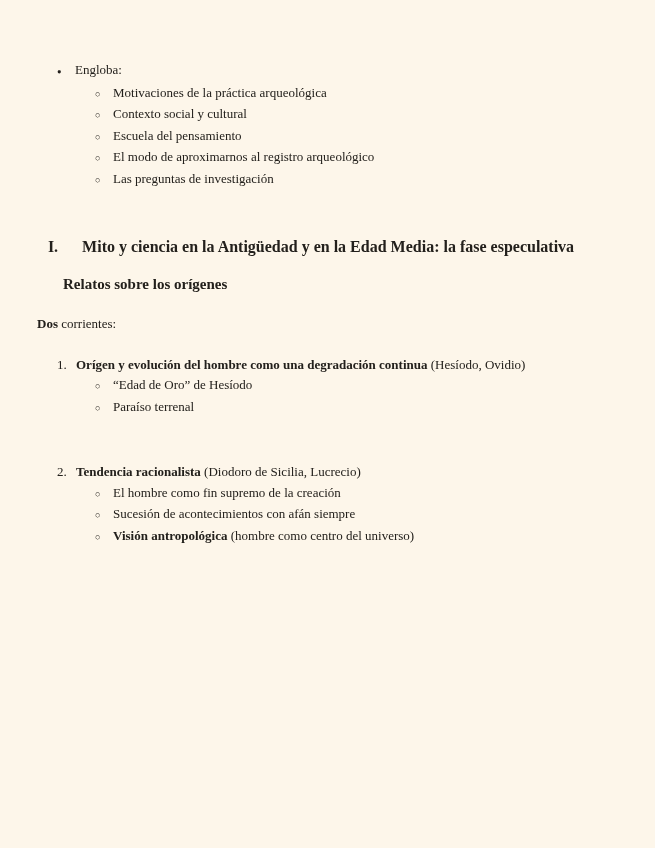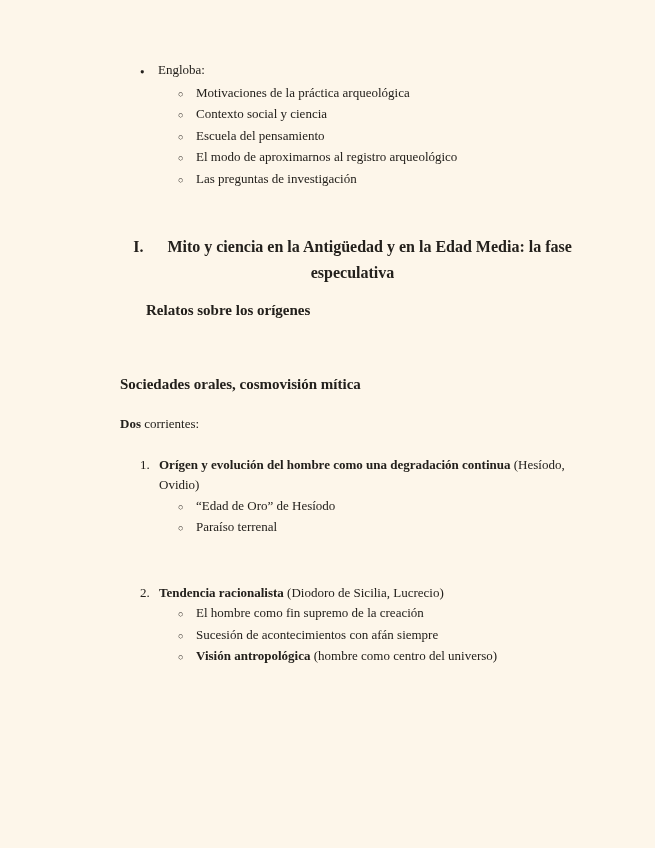--- a/index.html
+++ b/index.html
@@ -5,21 +5,21 @@
   * { margin: 0; padding: 0; box-sizing: border-box; }
   html, body { width: 655px; height: 848px; }
   body {
     background: #fdf6ea;
     color: #23201c;
     font-family: "Liberation Serif", "DejaVu Serif", serif;
   }
   .page {
     width: 655px;
     height: 848px;
-    padding: 60px 70px 0 120px;
+    padding: 60px 70px 0 37px;
     overflow: hidden;
   }
   
   .li {
     display: flex;
     align-items: flex-start;
     font-size: 13px;
     line-height: 20.5px;
   }
   .l1 { padding-left: 20px; }
@@ -66,21 +66,21 @@
   <div class="li l1">
     <span class="marker disc"></span>
     <span class="txt">Engloba:</span>
   </div>
   <div class="li l2">
     <span class="marker circ"></span>
     <span class="txt">Motivaciones de la práctica arqueológica</span>
   </div>
   <div class="li l2">
     <span class="marker circ"></span>
-    <span class="txt">Contexto social y ciencia</span>
+    <span class="txt">Contexto social y cultural</span>
   </div>
   <div class="li l2">
     <span class="marker circ"></span>
     <span class="txt">Escuela del pensamiento</span>
   </div>
   <div class="li l2">
     <span class="marker circ"></span>
     <span class="txt">El modo de aproximarnos al registro arqueológico</span>
   </div>
   <div class="li l2">
@@ -88,21 +88,20 @@
     <span class="txt">Las preguntas de investigación</span>
   </div>
 
   <div class="main-heading">
     <span class="hnum">I.</span><span class="htext">Mito y ciencia en la Antigüedad y en la Edad Media: la fase especulativa</span>
   </div>
 
   <div class="h2 h2-relatos">Relatos sobre los orígenes</div>
 
 
-  <div class="h2 h2-sociedades">Sociedades orales, cosmovisión mítica</div>
 
   <p class="body intro">
     <b>Dos</b><span> corrientes:</span>
   </p>
 
   <div class="li num-item item1">
     <span class="num">1.</span>
     <span class="txt"><b>Orígen y evolución del hombre como una degradación continua</b><span> (Hesíodo, Ovidio)</span></span>
   </div>
   <div class="li l2">

